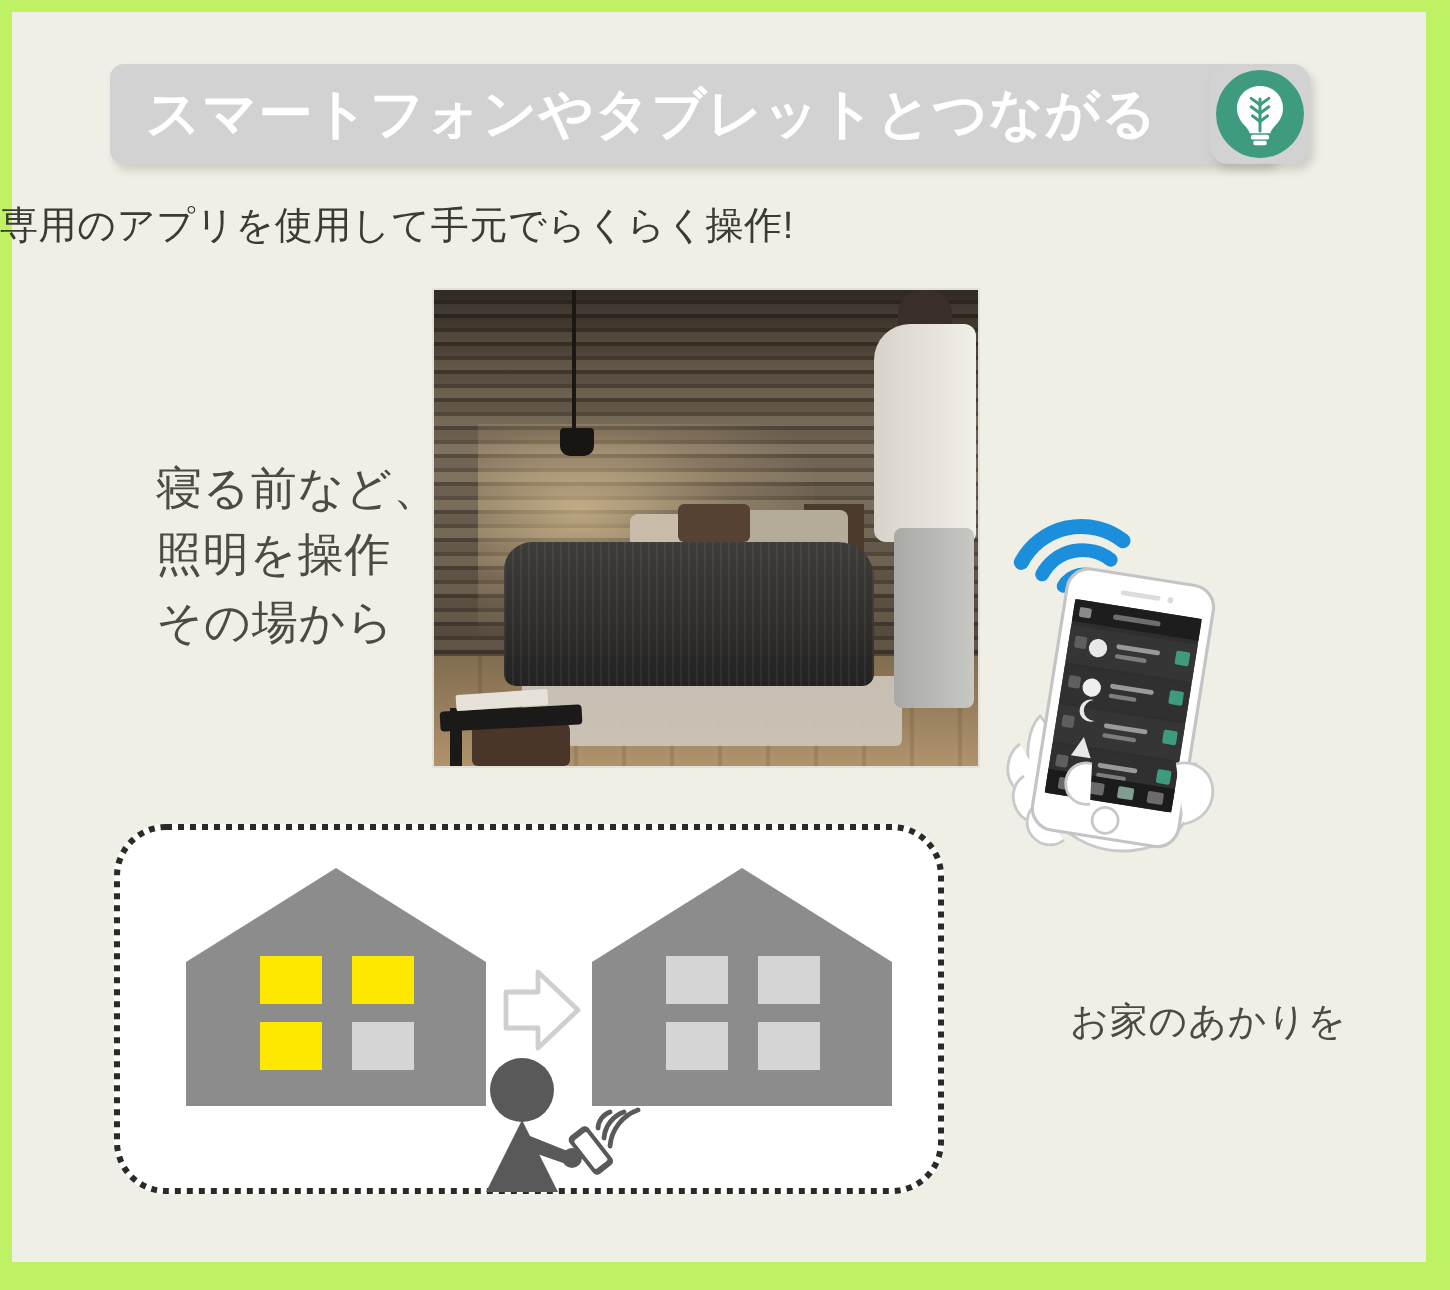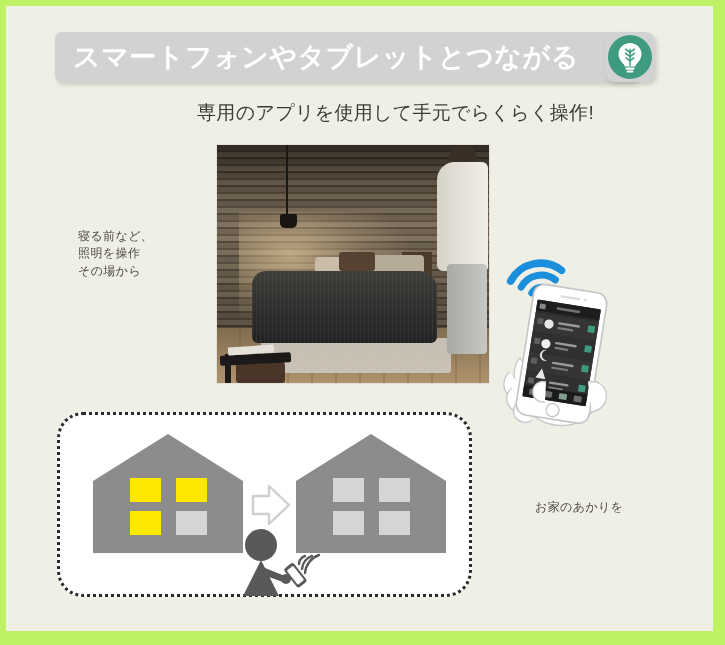--- a/index.html
+++ b/index.html
@@ -77,21 +77,21 @@
     left: 3px;
     top: 3px;
   }
 
   
   .subtitle {
     position: absolute;
     left: 0;
     top: 100px;
     width: 594px;
-    text-align: right;
+    text-align: left;
     font-size: 19px;
     color: #3b3b36;
     font-weight: 500;
     letter-spacing: 0.3px;
   }
 
   
   .photo {
     position: absolute;
     left: 217px;
@@ -293,21 +293,21 @@
     height: 43%;
     background: linear-gradient(to left, #c7c8c4, #a9aaa6);
     border-radius: 4px;
   }
 
   
   .left-caption {
     position: absolute;
     left: 78px;
     top: 228px;
-    font-size: 12px;
+    font-size: 23px;
     line-height: 1.45;
     color: #4b4a44;
     letter-spacing: 0.4px;
   }
   .left-caption div { white-space: nowrap; }
 
   
   .phone-illus {
     position: absolute;
     left: 492px;
@@ -334,21 +334,21 @@
     top: 412px;
     width: 415px;
     height: 185px;
   }
 
   
   .right-caption {
     position: absolute;
     left: 535px;
     top: 498px;
-    font-size: 12px;
+    font-size: 19px;
     line-height: 1.5;
     color: #4b4a44;
     letter-spacing: 0.4px;
   }
   .right-caption div { white-space: nowrap; }
 </style>
 </head>
 <body>
 
 <div id="page">

